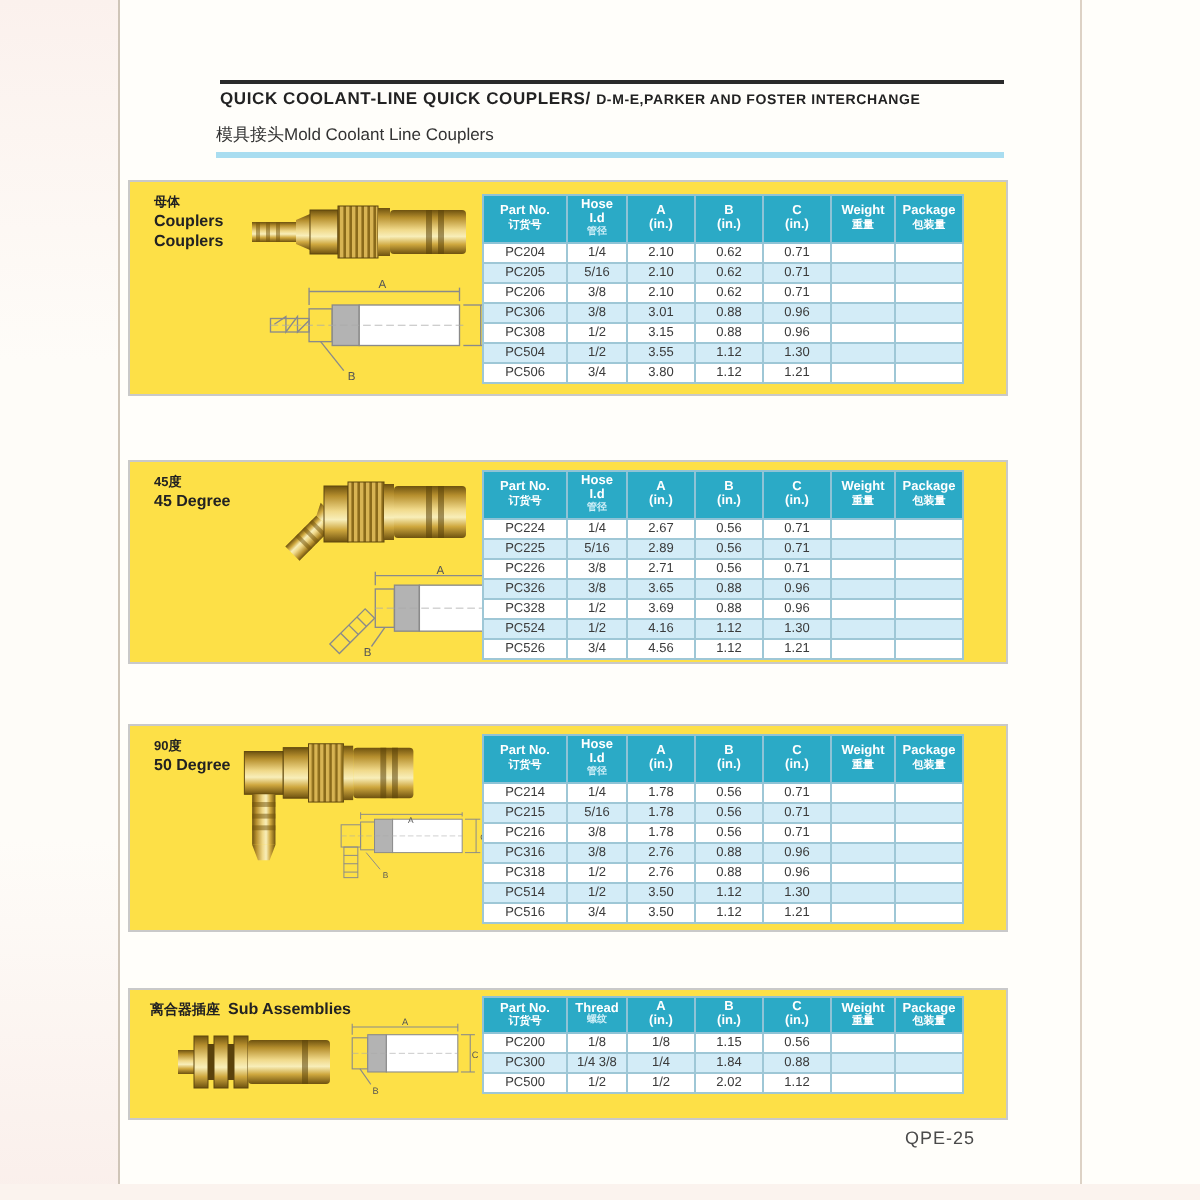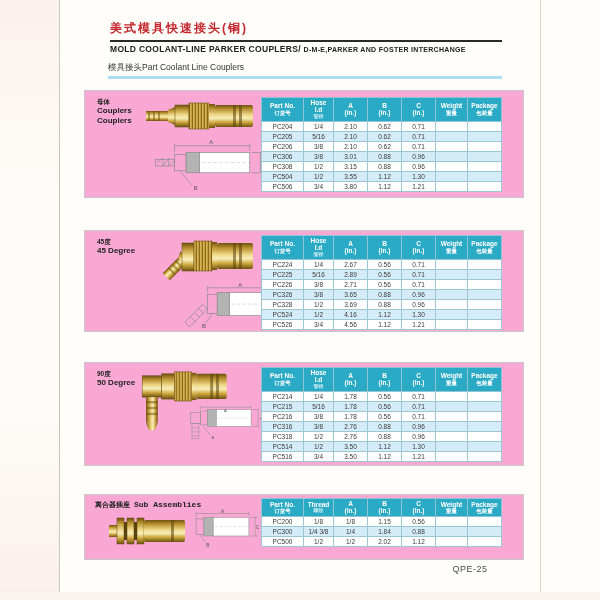--- a/index.html
+++ b/index.html
@@ -14,32 +14,32 @@
   .title-cn{position:absolute;left:110px;top:20px;font-size:12px;font-weight:bold;
     color:#c4272e;letter-spacing:2px;}
   .title-rule{position:absolute;left:110px;top:40px;width:392px;height:2px;background:#2a2a2a;}
   .title-en{position:absolute;left:110px;top:44px;font-size:8.5px;font-weight:bold;color:#222;
     letter-spacing:.3px;white-space:nowrap;}
   .title-en .small{font-size:7px;}
   .subtitle{position:absolute;left:108px;top:62px;font-size:8.5px;color:#333;}
   .subtitle b{font-size:8.5px;font-weight:normal;}
   .subtitle-rule{position:absolute;left:108px;top:76px;width:394px;height:2.5px;background:#a9ddf0;}
 
-  .section{position:absolute;left:84px;width:438px;border:1px solid #c9c9c9;background:#f9a8d4;}
+  .section{position:absolute;left:64px;width:438px;border:1px solid #c9c9c9;background:#fde047;}
   .sec1{top:90px;height:106px;}
   .sec2{top:230px;height:100px;}
   .sec3{top:362px;height:102px;}
   .sec4{top:494px;height:64px;}
 
   .sec-label{position:absolute;left:12px;top:7px;font-size:8px;color:#222;line-height:1.25;}
   .sec-label .cnl{font-size:6.5px;font-weight:bold;display:block;}
   .sec-label b{display:block;font-size:8px;}
   .sec4-label{position:absolute;left:10px;top:5px;font-size:8px;color:#222;}
   .sec4-label .cnl{font-size:7px;font-weight:bold;margin-right:4px;}
-  .sec4-label b{font-size:8px;font-family:Liberation Mono, monospace;}
+  .sec4-label b{font-size:8px;}
 
   .photo,.drawing{position:absolute;}
 
   .spec{position:absolute;border-collapse:collapse;table-layout:fixed;width:240px;
     background:#fff;font-size:6.5px;color:#3a3a3a;}
   .t1{left:176px;top:6px;}
   .t2{left:176px;top:4px;}
   .t3{left:176px;top:4px;}
   .t4{left:176px;top:3px;}
   .spec th{background:#2baac6;color:#fff;font-weight:bold;font-size:6.5px;line-height:1.15;
@@ -58,28 +58,27 @@
 </style>
 </head>
 <body>
 
 <div class="page">
   <div class="edge-left-band"></div>
   <div class="edge-line-left"></div>
   <div class="edge-line-right"></div>
   <div class="edge-bottom"></div>
 
-  <div class="title-cn">美式模具快速接头(铜)</div>
   <div class="title-rule"></div>
   <div class="title-en">
-    <span>MOLD  COOLANT-LINE  PARKER  COUPLERS/</span>
+    <span>QUICK  COOLANT-LINE  QUICK  COUPLERS/</span>
     <span class="small">D-M-E,PARKER AND FOSTER INTERCHANGE</span>
   </div>
   <div class="subtitle">
-    <span>模具接头</span><b>Part Coolant Line Couplers</b>
+    <span>模具接头</span><b>Mold Coolant Line Couplers</b>
   </div>
   <div class="subtitle-rule"></div>
 
   <div class="section sec1">
     <div class="sec-label">
       <span class="cnl">母体</span>
       <b>Couplers</b>
       <b>Couplers</b>
     </div>
 

